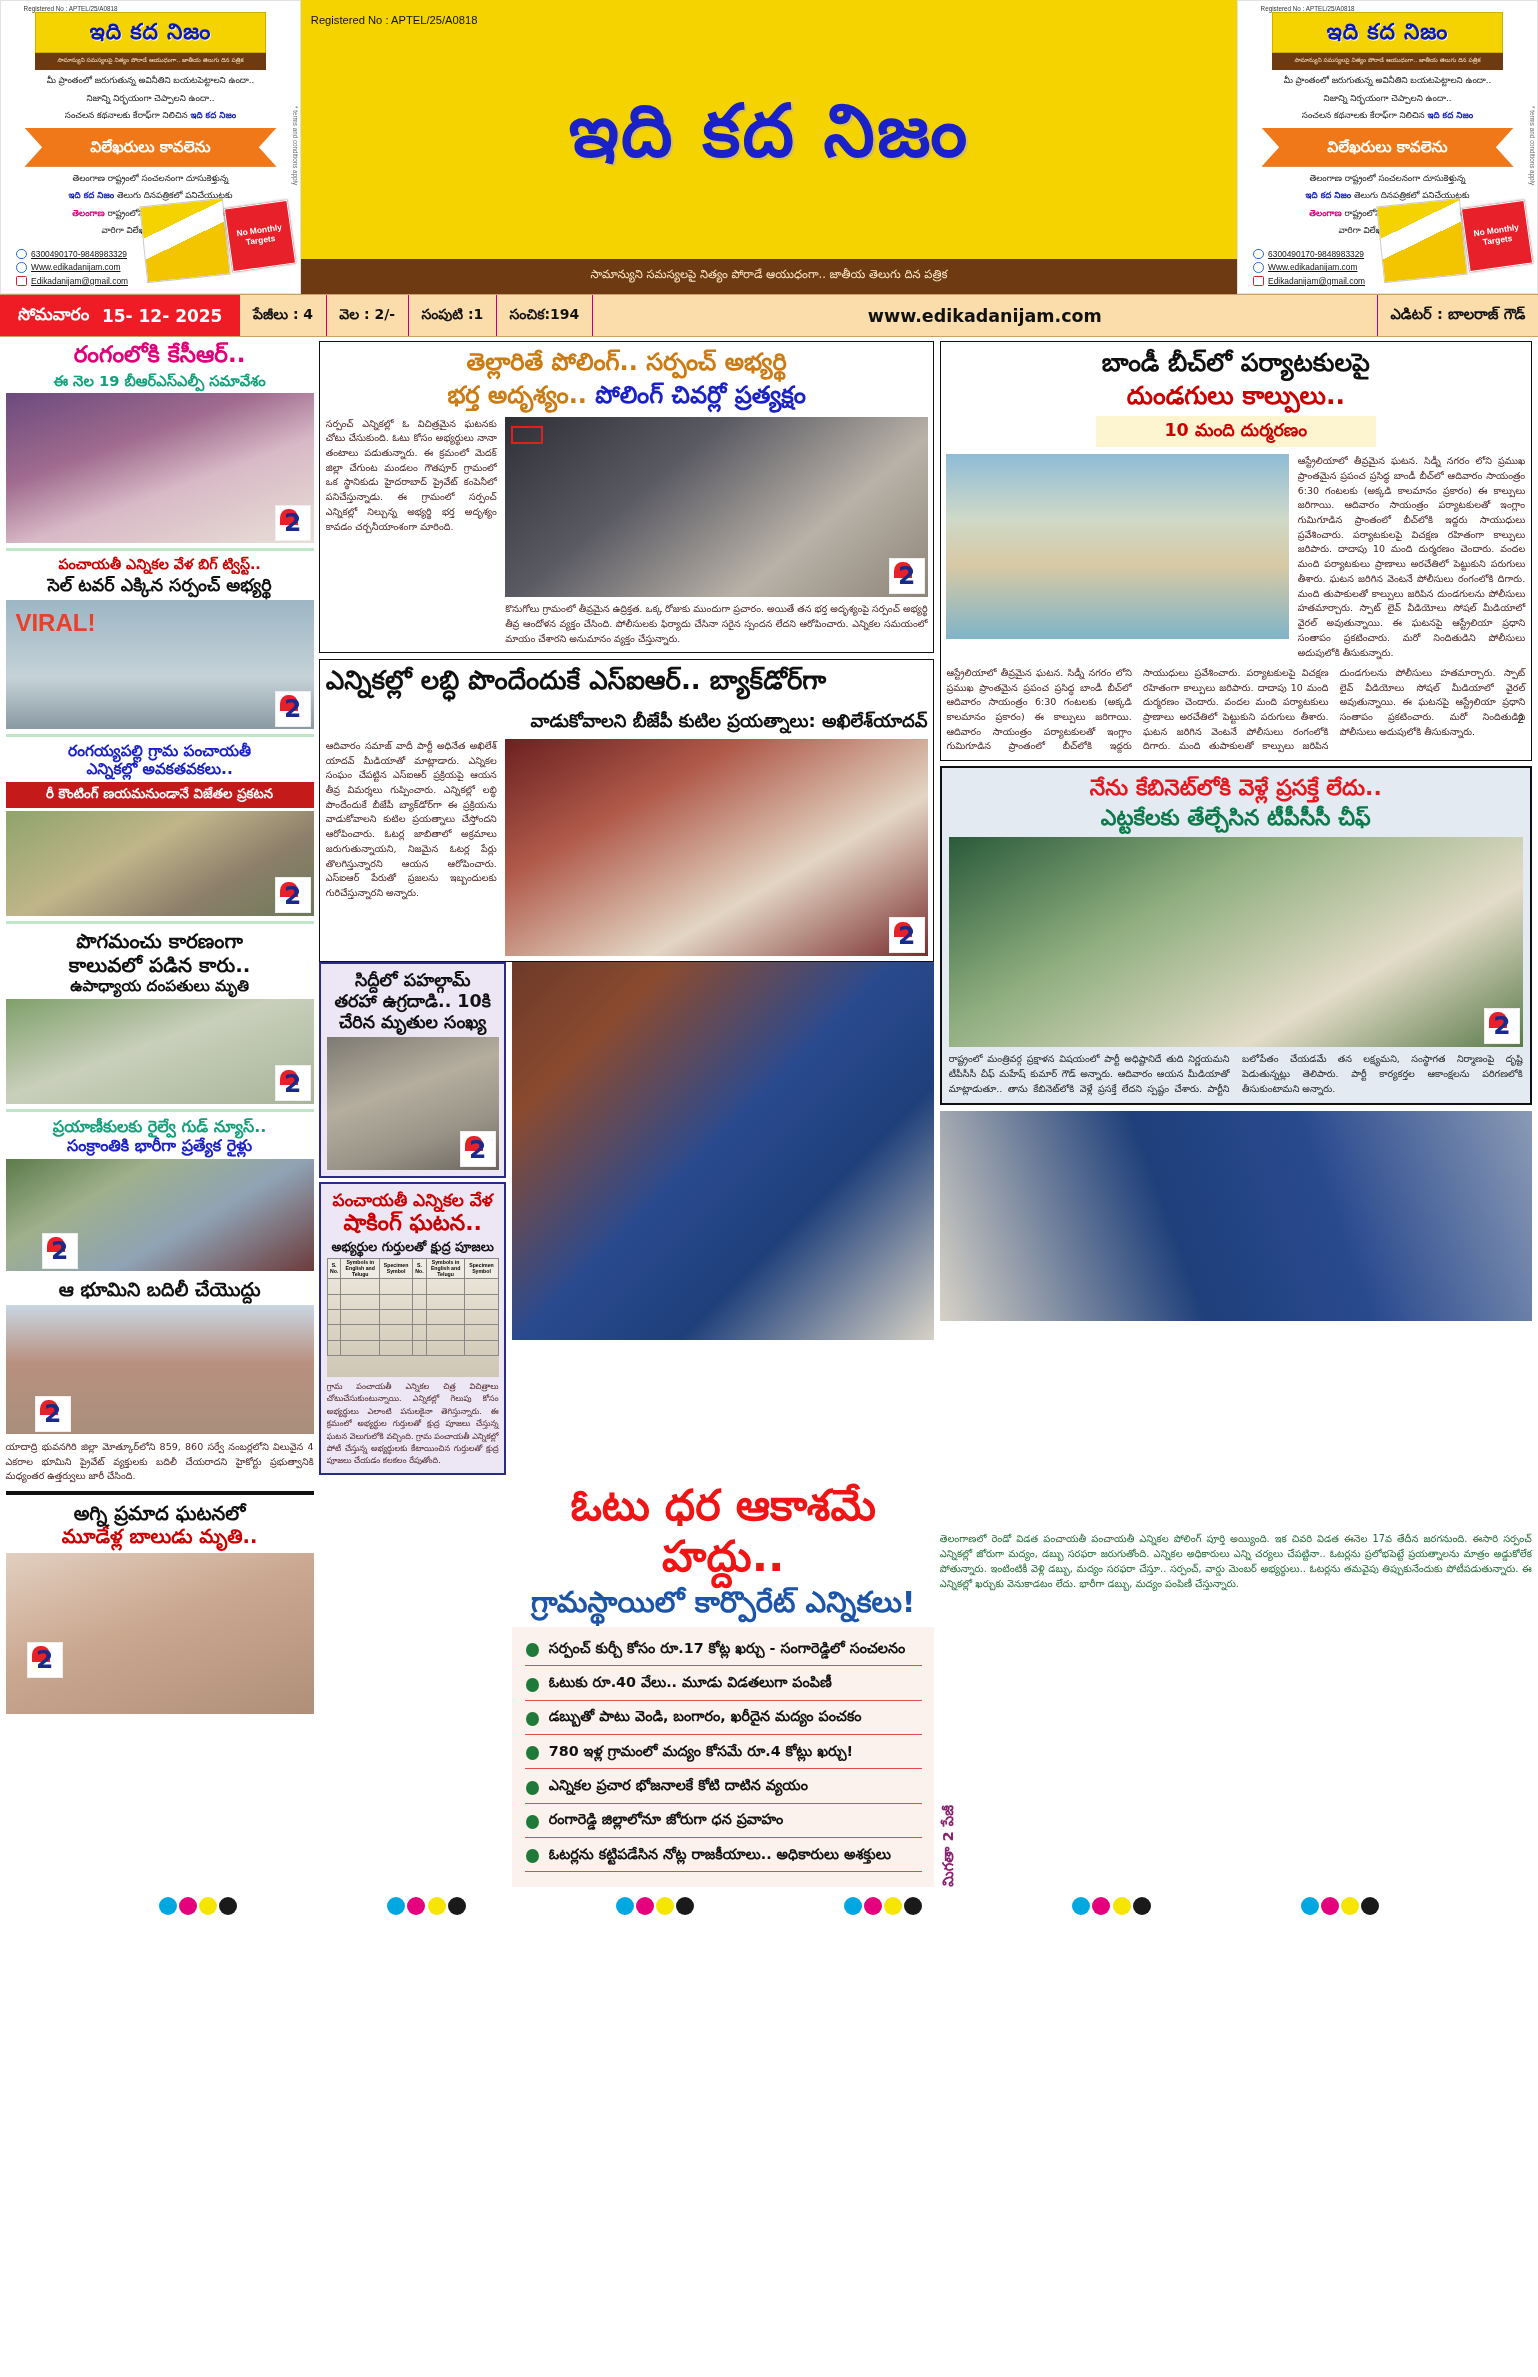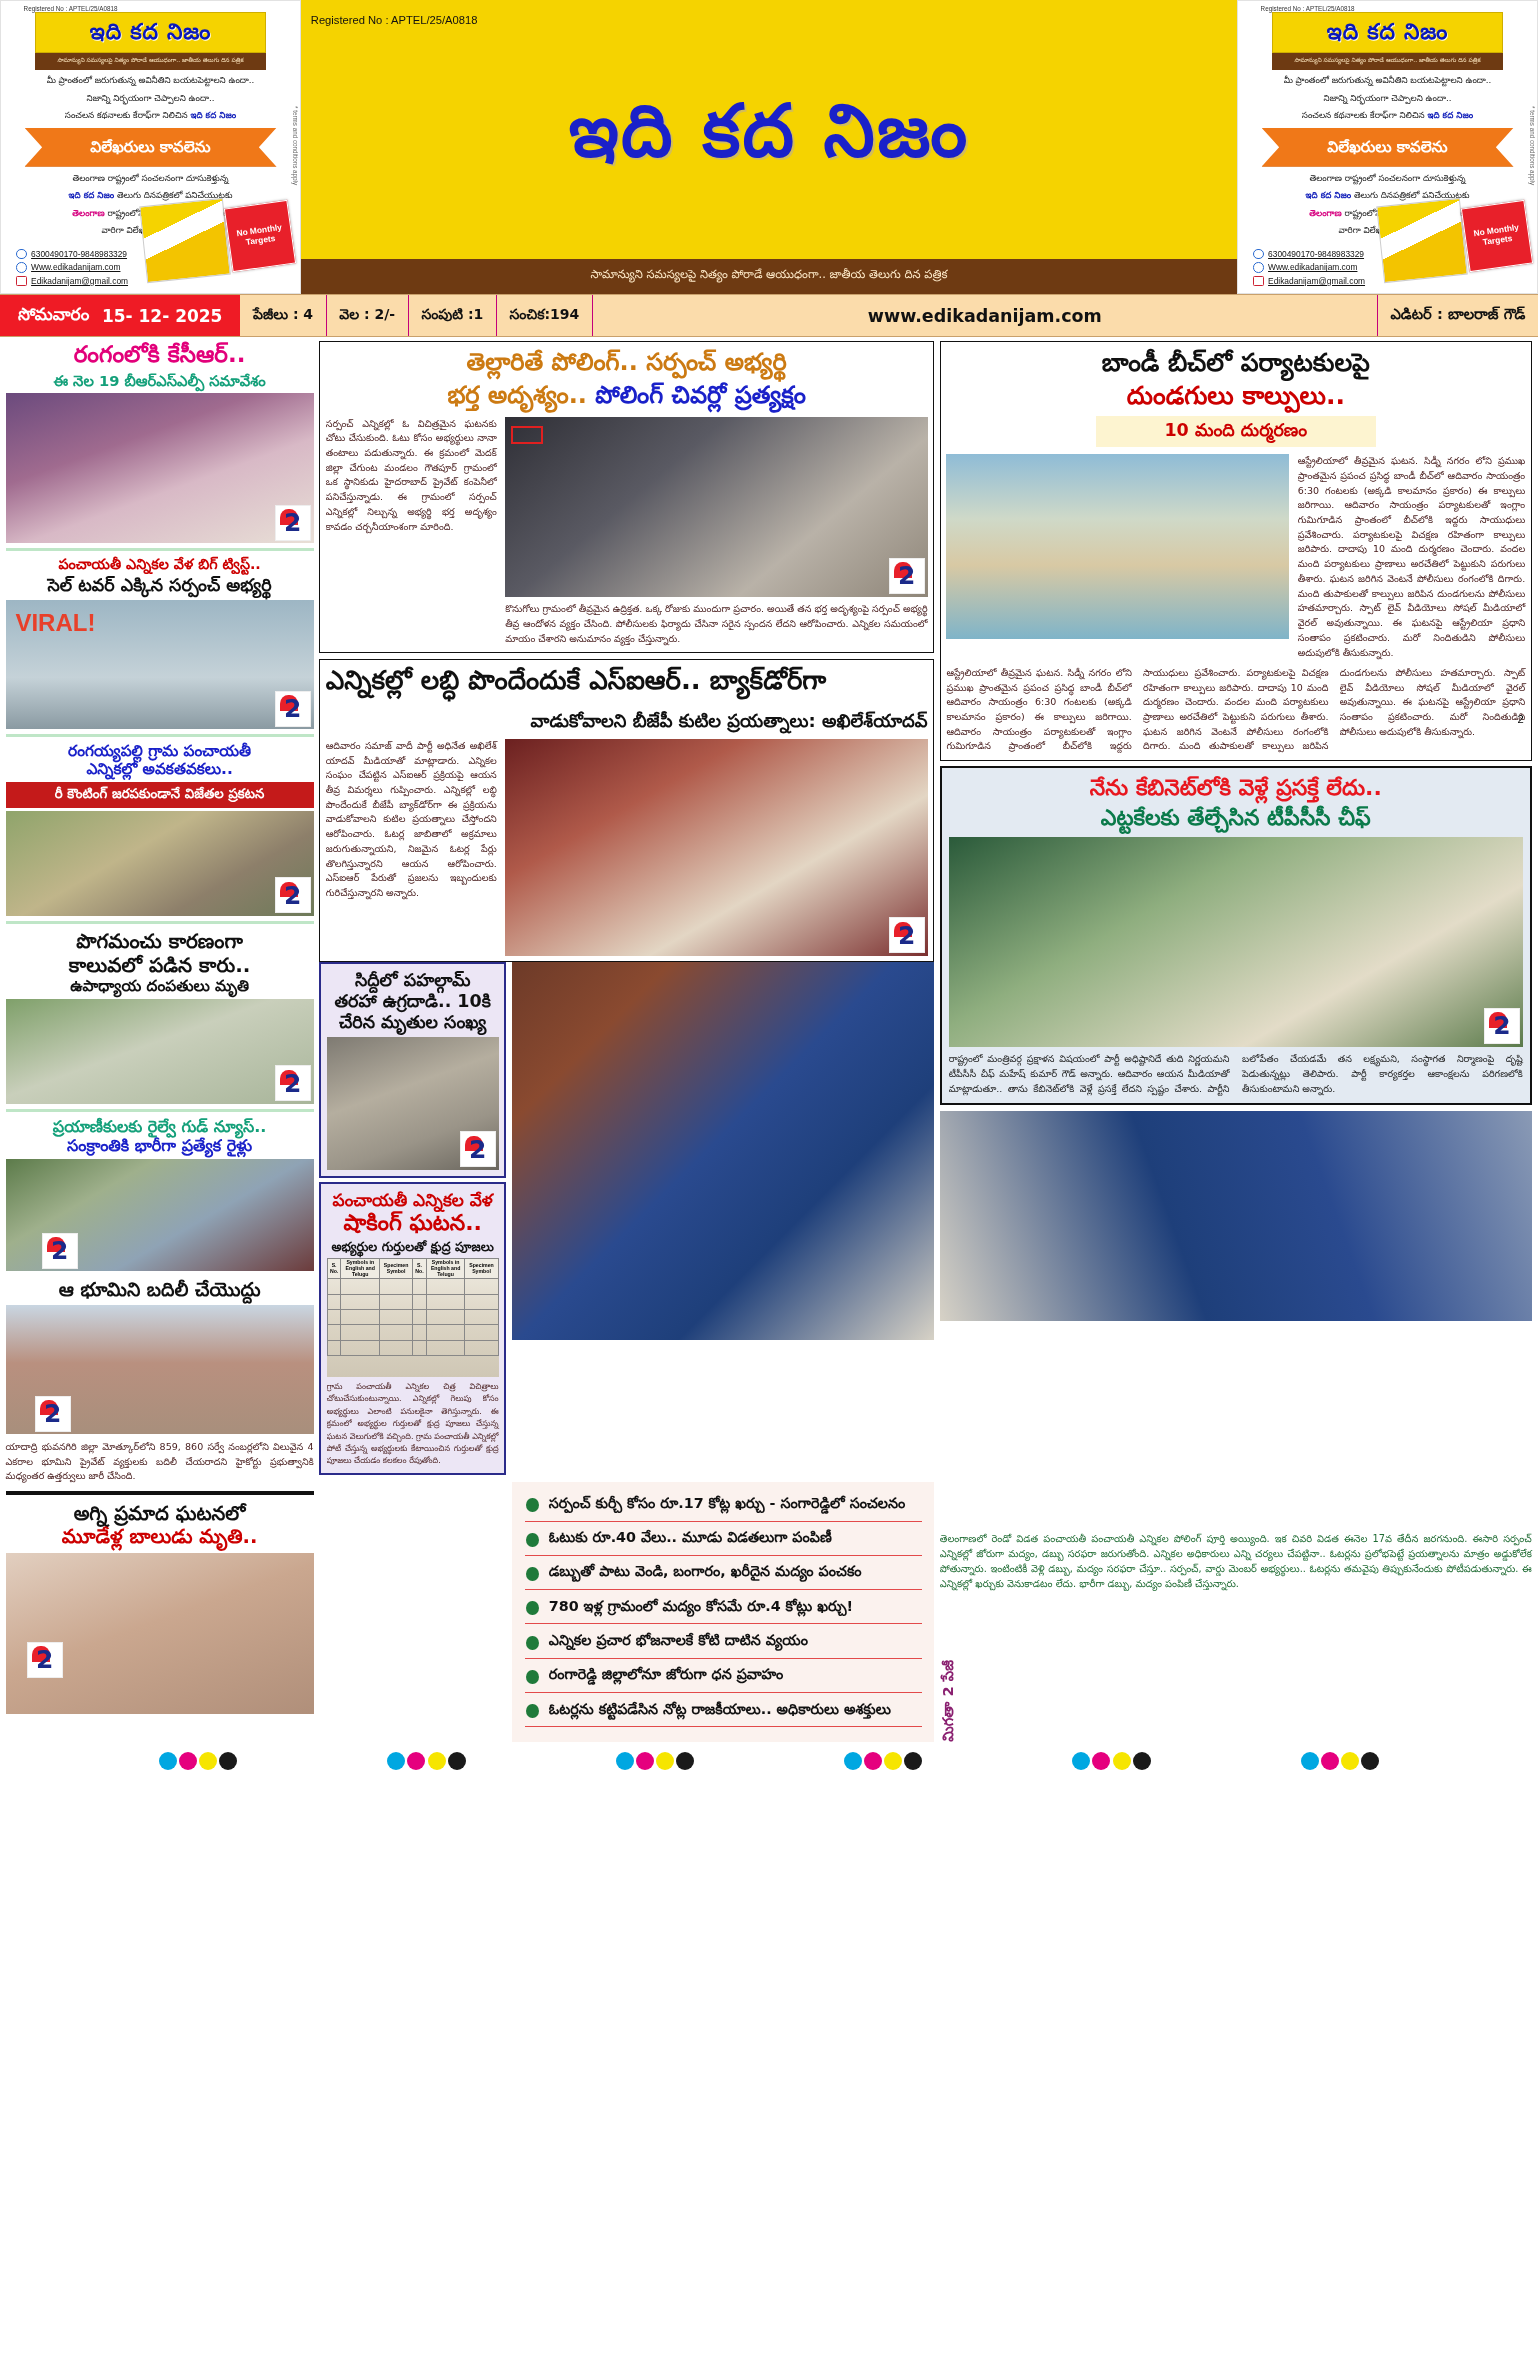--- a/index.html
+++ b/index.html
@@ -343,21 +343,21 @@
             <span>2</span>
           </div>
       </div>
     </div>
 
     <div class="sep-green"></div>
 
     <div>
       <div class="hl blue tel" style="font-size:15.4px;">రంగయ్యపల్లి గ్రామ పంచాయతీ</div>
       <div class="hl blue tel" style="font-size:15.4px;">ఎన్నికల్లో అవకతవకలు..</div>
-      <div class="redband tel">రీ కౌంటింగ్  జరపకుండానే  విజేతల  ప్రకటన</div>
+      <div class="redband tel">రీ కౌంటింగ్  ణయమనుండానే  విజేతల  ప్రకటన</div>
       <div class="photo ph-crowd" style="height:105px;">
         <div class="logo2">
             <span>2</span>
           </div>
       </div>
     </div>
 
     <div class="sep-green"></div>
 
     <div>
@@ -518,20 +518,24 @@
           </div>
           <div class="body-text tel" style="font-size:8px;margin-top:4.2px;">గ్రామ పంచాయతీ ఎన్నికల చిత్ర విచిత్రాలు చోటుచేసుకుంటున్నాయి. ఎన్నికల్లో గెలుపు కోసం అభ్యర్థులు ఎలాంటి పనులకైనా తెగిస్తున్నారు. ఈ క్రమంలో అభ్యర్థుల గుర్తులతో క్షుద్ర పూజలు చేస్తున్న ఘటన వెలుగులోకి వచ్చింది. గ్రామ పంచాయతీ ఎన్నికల్లో పోటీ చేస్తున్న అభ్యర్థులకు కేటాయించిన గుర్తులతో క్షుద్ర పూజలు చేయడం కలకలం రేపుతోంది.</div>
         </div>
       </div>
 
       <div style="flex:1;">
         <div class="photo ph-hero" style="height:378px;"></div>
       </div>
     </div>
 
+    <div style="margin-top:4.2px;margin-left:193px;">
+      <div class="hl" style="color:#f01414;font-size:43px;font-family:'DejaVu Sans',sans-serif;">ఓటు ధర ఆకాశమే హద్దు..</div>
+      <div class="hl" style="color:#1b54a8;font-size:29px;font-family:'DejaVu Sans',sans-serif;margin-top:2.8px;">గ్రామస్థాయిలో కార్పొరేట్ ఎన్నికలు!</div>
+    </div>
 
     <div style="position:relative;margin:7px 0 0 193px;">
       <ul class="bullets tel">
         <li>సర్పంచ్ కుర్చీ కోసం రూ.17 కోట్ల ఖర్చు - సంగారెడ్డిలో సంచలనం</li>
         <li>ఓటుకు రూ.40 వేలు.. మూడు విడతలుగా పంపిణీ</li>
         <li>డబ్బుతో పాటు వెండి, బంగారం, ఖరీదైన మద్యం పంచకం</li>
         <li>780 ఇళ్ల గ్రామంలో మద్యం కోసమే రూ.4 కోట్లు ఖర్చు!</li>
         <li>ఎన్నికల ప్రచార భోజనాలకే కోటి దాటిన వ్యయం</li>
         <li>రంగారెడ్డి జిల్లాలోనూ జోరుగా ధన ప్రవాహం</li>
         <li style="border-bottom:1.4px solid #e34a4a;">ఓటర్లను కట్టిపడేసిన నోట్ల రాజకీయాలు.. అధికారులు అశక్తులు</li>

